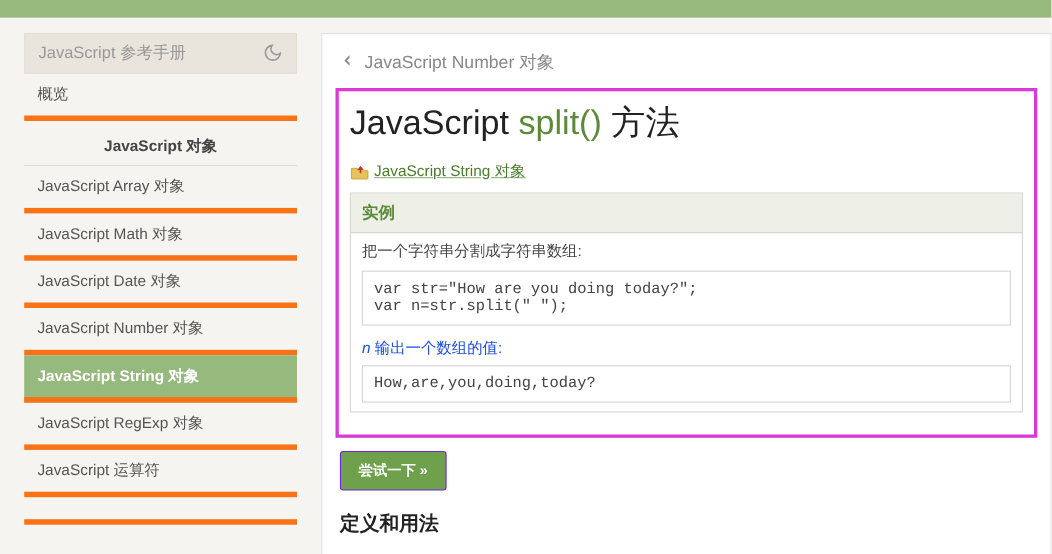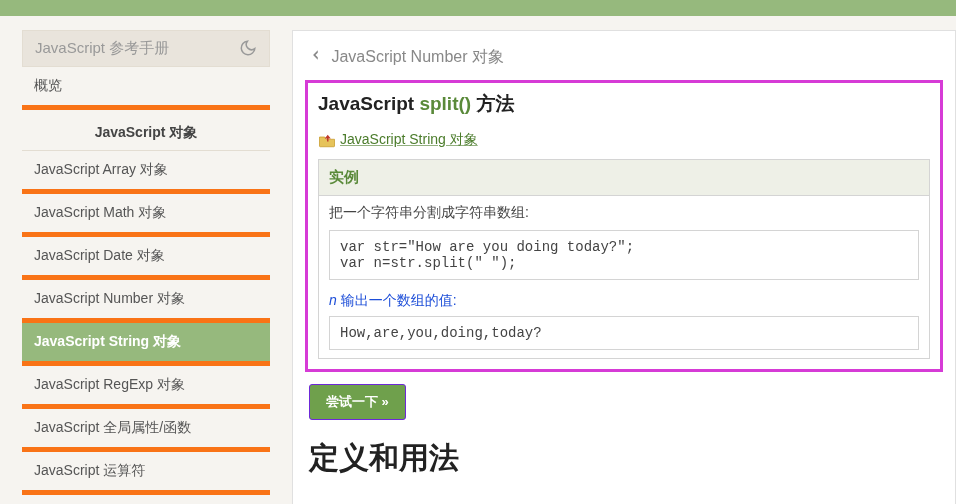--- a/index.html
+++ b/index.html
@@ -78,22 +78,22 @@
     font-weight: bold;
     color: #888;
     margin-right: 4px;
   }
   .highlight-box {
     margin: 8px 12px 0 12px;
     border: 3px solid #d63bd6;
     padding: 8px 6px 10px 6px;
   }
   h1.page-title {
-    font-size: 19px;
-    font-weight: bold;
+    font-size: 31px;
+    font-weight: normal;
     color: #222;
     margin: 0 0 14px 4px;
   }
   h1.page-title .green { color: #5a8a3a; }
   .parent-link-row {
     display: flex;
     align-items: center;
     gap: 4px;
     margin: 0 0 10px 4px;
   }
@@ -102,21 +102,21 @@
     display: inline-block;
   }
   .parent-link {
     color: #4b7c2b;
     text-decoration: underline;
     text-decoration-color: rgba(75,124,43,0.6);
     font-size: 14px;
   }
   .example-box {
     border: 1px solid #d4d4d4;
-    margin: 0 4px;
+    margin: 10px 4px;
     background: #fff;
   }
   .example-header {
     background: #eef0e7;
     color: #5a8a3a;
     font-weight: bold;
     padding: 8px 10px;
     font-size: 15px;
     border-bottom: 1px solid #d4d4d4;
   }
@@ -145,21 +145,21 @@
     background: #6fa04c;
     color: #fff;
     font-weight: bold;
     padding: 8px 16px;
     border-radius: 3px;
     font-size: 13px;
     border: 1px solid #6d28d9;
     cursor: pointer;
   }
   .section-title-cut {
-    font-size: 30px;
+    font-size: 18px;
     font-weight: bold;
     color: #222;
     margin: 18px 0 0 16px;
   }
 </style>
 </head>
 <body>
 
 <div class="topbar"></div>
 
@@ -179,21 +179,20 @@
     </div>
     <div class="sidebar-heading">
       <span>JavaScript 对象</span>
     </div>
     <div class="sidebar-item"><span>JavaScript Array 对象</span></div>
     <div class="sidebar-item"><span>JavaScript Math 对象</span></div>
     <div class="sidebar-item"><span>JavaScript Date 对象</span></div>
     <div class="sidebar-item"><span>JavaScript Number 对象</span></div>
     <div class="sidebar-item active"><span>JavaScript String 对象</span></div>
     <div class="sidebar-item"><span>JavaScript RegExp 对象</span></div>
-    <div class="sidebar-item"><span>JavaScript 全局属性/函数</span></div>
     <div class="sidebar-item"><span>JavaScript 运算符</span></div>
     <div class="sidebar-item"></div>
   </aside>
 
   <main class="main">
 
     <div class="breadcrumb">
       <span class="arrow-left">
         <svg viewBox="0 0 24 24" width="14" height="14" fill="#888">
             <path d="M15 4l-8 8 8 8v-4l-4-4 4-4z"></path>

